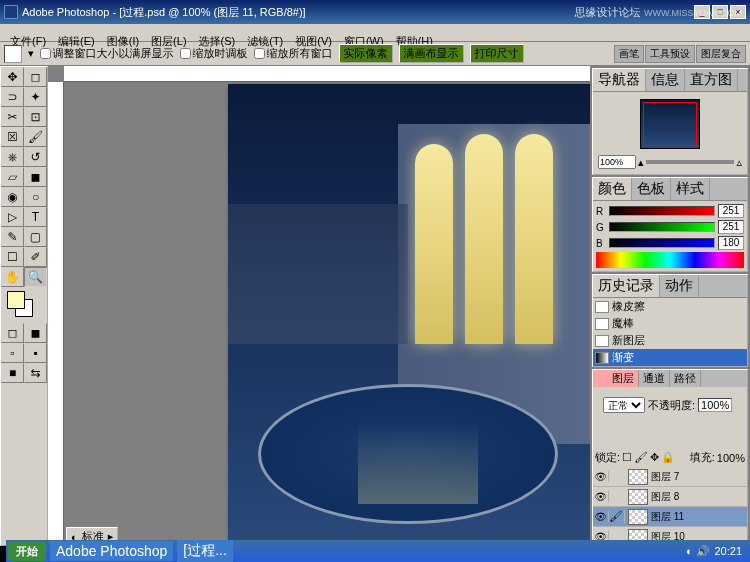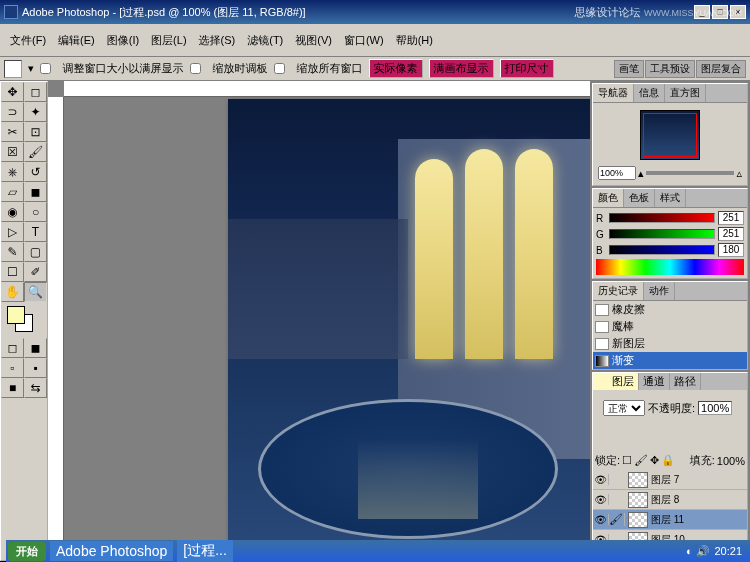--- a/index.html
+++ b/index.html
@@ -2,27 +2,27 @@
 <html><head>
 <meta charset="utf-8">
 <style>
 * { margin: 0; padding: 0; box-sizing: border-box; font-family: "SimSun", Arial, sans-serif; font-size: 11px; }
 body { background: #000; width: 750px; height: 562px; overflow: hidden; position: relative; }
 .titlebar { background: linear-gradient(#0a246a, #3a6ea5); color: #fff; height: 24px; display: flex; align-items: center; padding: 0 4px; }
 .titlebar .ps-icon { width: 14px; height: 14px; background: #1a3a7a; margin-right: 4px; border: 1px solid #5a8ad0; }
 .titlebar .title { flex: 1; font-size: 11px; }
 .titlebar .winbtns { display: flex; gap: 2px; }
 .titlebar .winbtn { width: 16px; height: 14px; background: #d4d0c8; border: 1px solid #fff; text-align: center; line-height: 12px; color: #000; font-size: 9px; }
-.menubar { background: #d4d0c8; height: 18px; display: flex; align-items: center; padding: 16px 4px; border-bottom: 1px solid #808080; }
+.menubar { background: #d4d0c8; height: 18px; display: flex; align-items: flex-start; padding: 8px 4px; border-bottom: 1px solid #808080; }
 .menubar span { padding: 2px 6px; cursor: default; }
 .optbar { background: #d4d0c8; height: 24px; display: flex; align-items: center; padding: 0 4px; border-bottom: 1px solid #808080; gap: 6px; }
 .optbar .tool-preview { width: 18px; height: 18px; border: 1px inset #999; background: #fff; }
-.optbar .cb { display: flex; align-items: center; gap: 12px; }
+.optbar .cb { display: flex; align-items: center; gap: 2px; }
 .optbar .cb input { width: 11px; height: 11px; }
-.optbar .btn { background: #be185d; border: 1px outset #fff; padding: 1px 4px; }
+.optbar .btn { background: #4d7c0f; border: 1px outset #fff; padding: 1px 4px; }
 .tabgroup { margin-left: auto; display: flex; gap: 1px; }
 .tabgroup .tab { background: #b0b0b0; border: 1px solid #888; padding: 1px 4px; font-size: 10px; }
 .workspace { display: flex; height: 480px; background: #808080; }
 .toolbox { width: 48px; background: #d4d0c8; border: 1px outset #fff; display: flex; flex-direction: column; }
 .toolbox .tools { display: grid; grid-template-columns: 1fr 1fr; }
 .toolbox .tool { width: 23px; height: 20px; border: 1px outset #d4d0c8; display: flex; align-items: center; justify-content: center; font-size: 12px; }
 .toolbox .tool.active { border: 1px inset #d4d0c8; background: #c0c0c0; }
 .toolbox .swatches { padding: 4px; position: relative; height: 36px; }
 .toolbox .fg { width: 18px; height: 18px; border: 1px solid #000; position: absolute; top: 4px; left: 6px; }
 .toolbox .bg { width: 18px; height: 18px; background: #fff; border: 1px solid #000; position: absolute; top: 12px; left: 14px; }
@@ -36,21 +36,21 @@
 .win1 { right: 145px; top: 60px; height: 200px; }
 .win2 { right: 95px; top: 50px; height: 210px; }
 .win3 { right: 45px; top: 50px; height: 210px; }
 .houses { position: absolute; left: 0; top: 120px; width: 180px; height: 140px; background: linear-gradient(180deg, #2a3a5a, #3a4a6a); opacity: 0.7; }
 .pool { position: absolute; bottom: 20px; left: 30px; width: 300px; height: 140px; background: radial-gradient(ellipse at center, #1a3a6a 0%, #0a2a5a 100%); border-radius: 50%; border: 3px solid #8a9ab0; }
 .reflection { position: absolute; bottom: 40px; left: 130px; width: 120px; height: 80px; background: linear-gradient(180deg, transparent, rgba(245,232,160,0.3)); }
 .status-doc { position: absolute; bottom: 0; left: 18px; background: #d4d0c8; padding: 1px 4px; border: 1px outset #fff; display: flex; gap: 4px; align-items: center; font-size: 10px; }
 .panels { width: 160px; background: #808080; display: flex; flex-direction: column; gap: 2px; padding: 2px; }
 .panel { background: #d4d0c8; border: 1px outset #fff; }
 .panel-tabs { display: flex; background: #b8b8b8; border-bottom: 1px solid #888; }
-.panel-tabs .ptab { padding: 2px 5px; font-size: 10px; border-right: 1px solid #999; }
+.panel-tabs .ptab { padding: 2px 5px; font-size: 14px; border-right: 1px solid #999; }
 .panel-tabs .ptab.active { background: #d4d0c8; }
 .panel-body { padding: 3px; }
 .nav-thumb { width: 60px; height: 50px; margin: 4px auto; border: 1px solid #000; background: linear-gradient(180deg, #0a1a3a, #2a4a7a); position: relative; }
 .nav-thumb::after { content: ''; position: absolute; inset: 2px; border: 1px solid red; }
 .nav-zoom { display: flex; align-items: center; gap: 2px; padding: 2px; }
 .nav-zoom input { width: 38px; height: 14px; font-size: 9px; }
 .color-sliders { display: flex; flex-direction: column; gap: 2px; }
 .color-row { display: flex; align-items: center; gap: 3px; }
 .color-row .lbl { width: 10px; font-size: 10px; }
 .color-row .track { flex: 1; height: 10px; border: 1px inset #999; }
@@ -72,21 +72,21 @@
 .layer-row .thumb { width: 20px; height: 16px; border: 1px solid #666; margin: 0 3px; background: repeating-conic-gradient(#ccc 0 25%, #fff 0 50%) 0 0/6px 6px; }
 .layer-row .lname { font-size: 10px; }
 .taskbar { position: absolute; bottom: 0; left: 6px; right: 0; height: 22px; background: linear-gradient(#3a6ea5, #245edb); display: flex; align-items: center; padding: 0 2px; }
 .taskbar .start { background: #3c8a3c; color: #fff; padding: 2px 8px; border-radius: 3px; font-weight: bold; font-size: 11px; }
 .taskbar .task { background: #3a7acf; color: #fff; padding: 2px 6px; margin-left: 4px; border-radius: 0; font-size: 14px; }
 .taskbar .tray { margin-left: auto; color: #fff; font-size: 10px; padding: 0 6px; display: flex; gap: 4px; align-items: center; }
 .watermark { position: absolute; top: 4px; right: 8px; color: #fff; font-size: 13px; opacity: 0.8; font-family: Arial; }
 .watermark small { font-size: 9px; opacity: 0.7; }
 .panel-subtabs { display: flex; background: #b8b8b8; font-size: 10px; }
 .panel-subtabs .st { padding: 1px 4px; border-right: 1px solid #999; }
-.panel-subtabs .st.active { background: #fef9c3; padding-left: 19px; }
+.panel-subtabs .st.active { background: #fca5a5; padding-left: 19px; }
 </style>
 </head>
 <body>
 
 <div class="titlebar">
   <div class="ps-icon"></div>
   <div class="title">Adobe Photoshop - [过程.psd @ 100% (图层 11, RGB/8#)]</div>
   <div class="winbtns">
     <div class="winbtn">_</div>
     <div class="winbtn">□</div>

